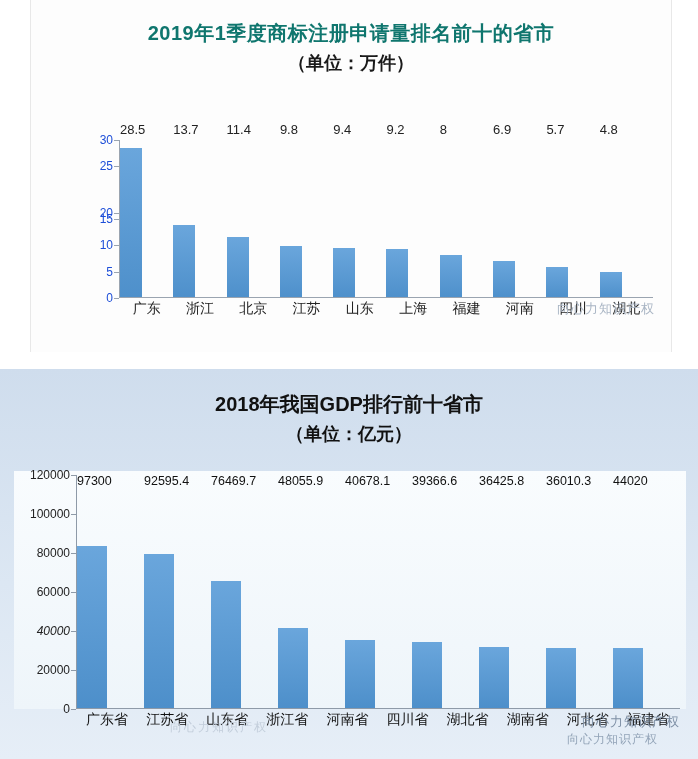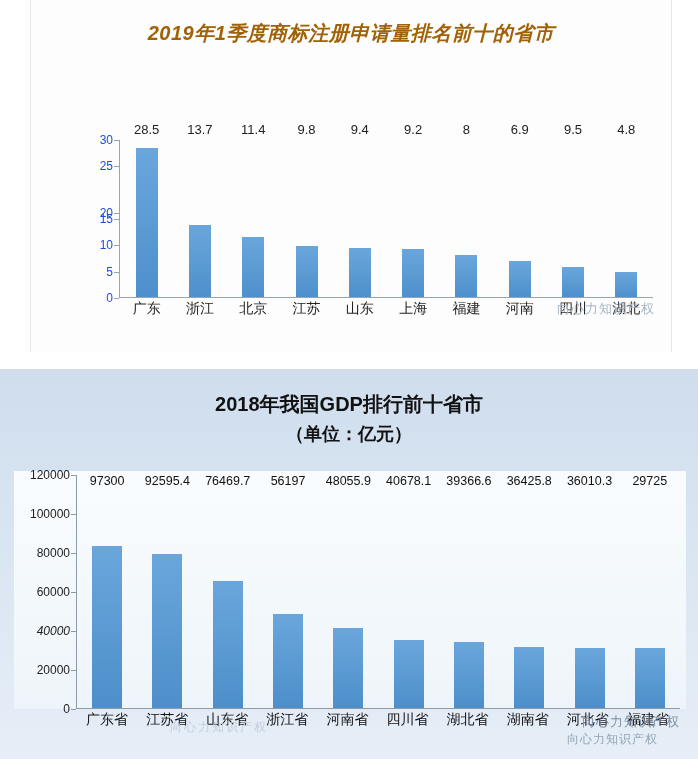--- a/index.html
+++ b/index.html
@@ -45,25 +45,24 @@
   .title-block-top {
     position: absolute;
     left: 0;
     top: 18px;
     width: 640px;
     text-align: center;
   }
   .title-line1 {
     font-size: 20px;
     font-weight: bold;
-    color: #a16207;
+    color: #0f766e;
     letter-spacing: 0.5px;
     line-height: 30px;
     white-space: nowrap;
-    font-style: italic;
   }
   .title-line2 {
     font-size: 18px;
     font-weight: bold;
     color: #1a1a1a;
     line-height: 30px;
     white-space: nowrap;
   }
 
   
@@ -117,21 +116,20 @@
     align-items: flex-end;
     justify-content: space-around;
   }
   .barcol {
     position: relative;
     flex: 1 1 0;
     height: 100%;
     display: flex;
     flex-direction: column;
     justify-content: flex-end;
-    align-items: center;
   }
   .bar-top {
     width: 22px;
     background: #5b9bd5;
     background: linear-gradient(to bottom, #6aa6dc 0%, #4e90cb 100%);
   }
   .bar-label-top {
     position: absolute;
     bottom: 100%;
     margin-bottom: 3px;
@@ -306,20 +304,21 @@
 </head>
 <body>
 
 <div class="page">
 
   <section class="panel-top">
     <div class="inner">
 
       <div class="title-block-top">
         <div class="title-line1">2019年1季度商标注册申请量排名前十的省市</div>
+        <div class="title-line2">（单位：万件）</div>
       </div>
 
       <div class="plot-top">
         <div class="axis-y"></div>
         <div class="axis-x"></div>
 
         <div class="ytick-top" style="top:0%;">30<span class="tickmark"></span></div>
         <div class="ytick-top" style="top:16.67%;">25<span class="tickmark"></span></div>
         <div class="ytick-top" style="top:33.33%;margin-top:20px;">20<span class="tickmark"></span></div>
         <div class="ytick-top" style="top:50%;">15<span class="tickmark"></span></div>
@@ -354,21 +353,21 @@
           </div>
           <div class="barcol">
             <span class="bar-label-top">8</span>
             <div class="bar-top" style="height:26.7%;"></div>
           </div>
           <div class="barcol">
             <span class="bar-label-top">6.9</span>
             <div class="bar-top" style="height:23%;"></div>
           </div>
           <div class="barcol">
-            <span class="bar-label-top">9.5</span>
+            <span class="bar-label-top">5.7</span>
             <div class="bar-top" style="height:19%;"></div>
           </div>
           <div class="barcol">
             <span class="bar-label-top">4.8</span>
             <div class="bar-top" style="height:16%;"></div>
           </div>
         </div>
       </div>
 
       <div class="xlabels-top">
@@ -414,45 +413,41 @@
         </div>
         <div class="barcol">
           <span class="bar-label-bot">92595.4</span>
           <div class="bar-bot" style="height:77.2%;"></div>
         </div>
         <div class="barcol">
           <span class="bar-label-bot">76469.7</span>
           <div class="bar-bot" style="height:63.7%;"></div>
         </div>
         <div class="barcol">
-          <span class="bar-label-bot">56197</span>
-          <div class="bar-bot" style="height:46.8%;"></div>
-        </div>
-        <div class="barcol">
           <span class="bar-label-bot">48055.9</span>
           <div class="bar-bot" style="height:40%;"></div>
         </div>
         <div class="barcol">
           <span class="bar-label-bot">40678.1</span>
           <div class="bar-bot" style="height:33.9%;"></div>
         </div>
         <div class="barcol">
           <span class="bar-label-bot">39366.6</span>
           <div class="bar-bot" style="height:32.8%;"></div>
         </div>
         <div class="barcol">
           <span class="bar-label-bot">36425.8</span>
           <div class="bar-bot" style="height:30.4%;"></div>
         </div>
         <div class="barcol">
           <span class="bar-label-bot">36010.3</span>
           <div class="bar-bot" style="height:30%;"></div>
         </div>
         <div class="barcol">
-          <span class="bar-label-bot">29725</span>
+          <span class="bar-label-bot">44020</span>
           <div class="bar-bot" style="height:29.8%;"></div>
         </div>
       </div>
     </div>
 
     <div class="xlabels-bottom">
       <div class="xlabel-bot">广东省</div>
       <div class="xlabel-bot">江苏省</div>
       <div class="xlabel-bot">山东省</div>
       <div class="xlabel-bot">浙江省</div>

